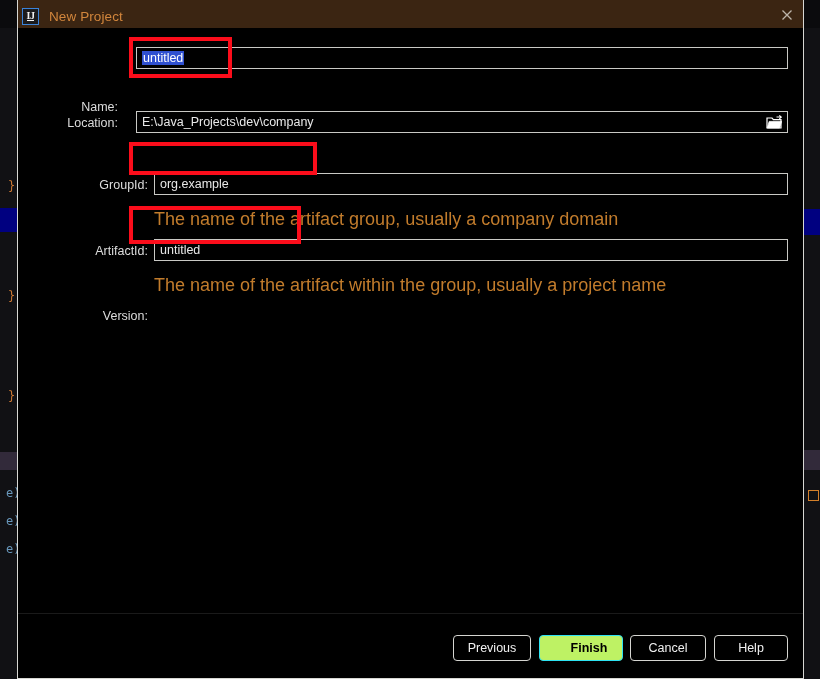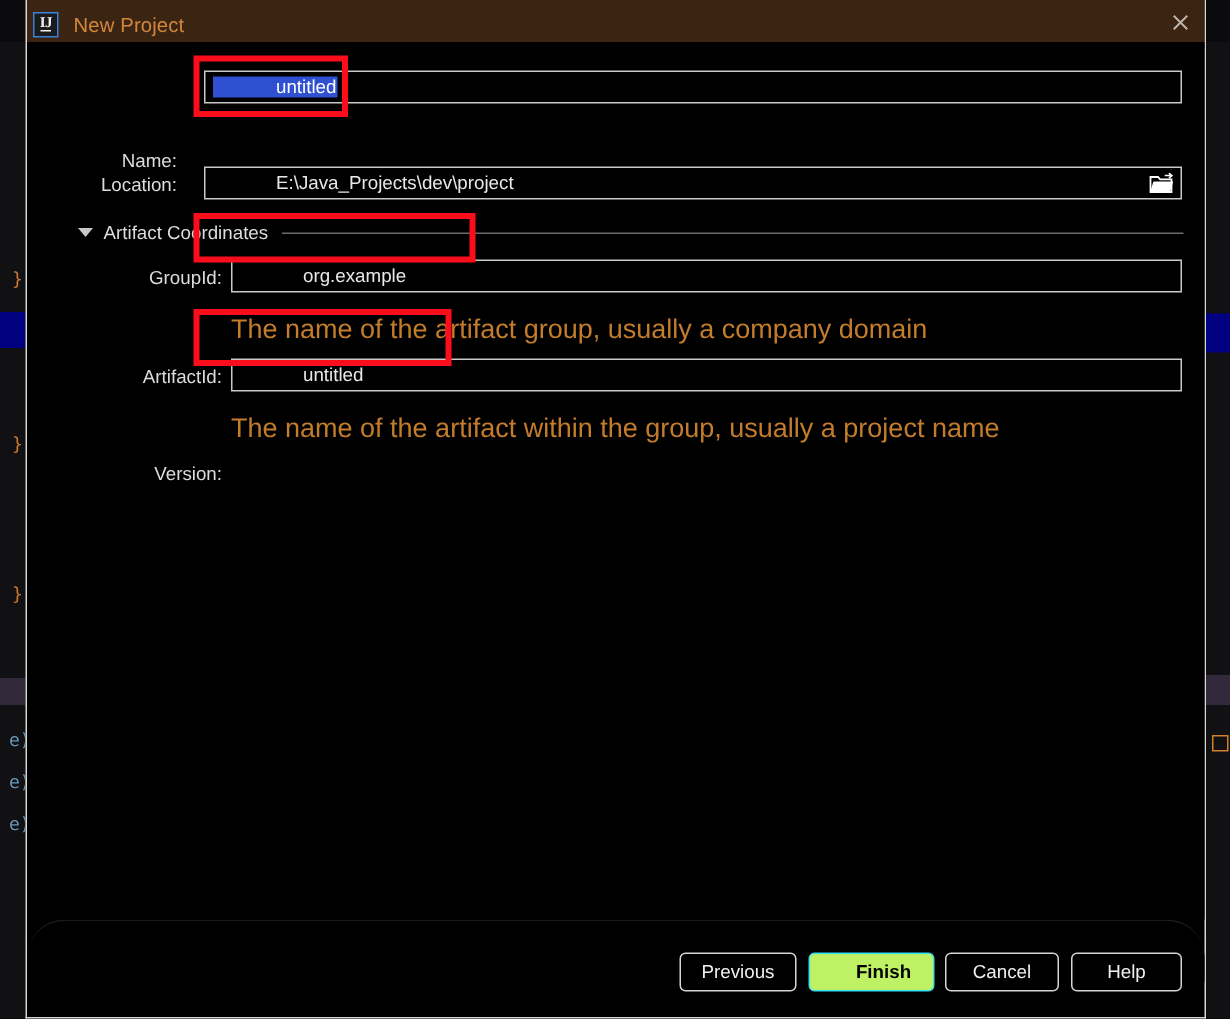--- a/index.html
+++ b/index.html
@@ -144,21 +144,21 @@
     box-sizing: border-box;
     background: #000000;
     border: 1px solid #c9c9c5;
     color: #e8e8e8;
     font-size: 12.5px;
     padding: 0 5px;
     display: flex;
     align-items: center;
     height: 22px;
   }
-  .field .txt { white-space: nowrap; padding-left: 42px; }
+  .field .txt { white-space: nowrap; }
   .sel-text {
     background: #2f50d0;
     color: #ffffff;
     padding: 0 1px;
   }
 
   .browse-icon {
     position: absolute;
     right: 5px;
     top: 3px;
@@ -211,21 +211,20 @@
   }
 
   
   #footer {
     position: absolute;
     left: 0; top: 613px;
     width: 785px;
     height: 64px;
     background: #000000;
     border-top: 1px solid #1a1a1a;
-    border-radius: 25px;
   }
   .btn {
     position: absolute;
     top: 21px;
     height: 26px;
     box-sizing: border-box;
     border: 1px solid #d5d5d1;
     border-radius: 4px;
     background: #000000;
     color: #f0f0f0;
@@ -281,35 +280,30 @@
 
   <div id="dlg-body">
 
     <div class="label" style="left:20px; top:24px; width:80px;margin-top:48px;">Name:</div>
     <div class="field" style="left:118px; top:19px; width:652px;">
       <span class="txt sel-text">untitled</span>
     </div>
 
     <div class="label" style="left:20px; top:88px; width:80px;text-align:right;">Location:</div>
     <div class="field" style="left:118px; top:83px; width:652px;">
-      <span class="txt">E:\Java_Projects\dev\project</span>
+      <span class="txt">E:\Java_Projects\dev\company</span>
       <span class="browse-icon">
         <svg width="16" height="15" viewBox="0 0 16 15">
           <path d="M1 3 h5 l1.4 1.6 H15 V13 H1 Z" fill="none" stroke="#ffffff" stroke-width="1.2"></path>
           <path d="M3.2 6.4 H15.6 L13.6 13 H1.2 Z" fill="#ffffff" stroke="#ffffff" stroke-width="0.8" stroke-linejoin="round"></path>
           <path d="M10.5 2 H15.2 M13.3 0.4 L15.3 2.1 L13.3 3.8" stroke="#ffffff" stroke-width="1.1" fill="none"></path>
         </svg>
       </span>
     </div>
 
-    <div id="section-header">
-      <span id="section-arrow"></span>
-      <span id="section-title">Artifact Coordinates</span>
-      <span id="section-rule"></span>
-    </div>
 
     <div class="label" style="left:20px; top:150px; width:110px;">GroupId:</div>
     <div class="field" style="left:136px; top:145px; width:634px;">
       <span class="txt">org.example</span>
     </div>
     <div class="hint" style="left:136px; top:156px; transform:translateY(25px);">The name of the artifact group, usually a company domain</div>
 
     <div class="label" style="left:20px; top:216px; width:110px;">ArtifactId:</div>
     <div class="field" style="left:136px; top:211px; width:634px;">
       <span class="txt">untitled</span>

